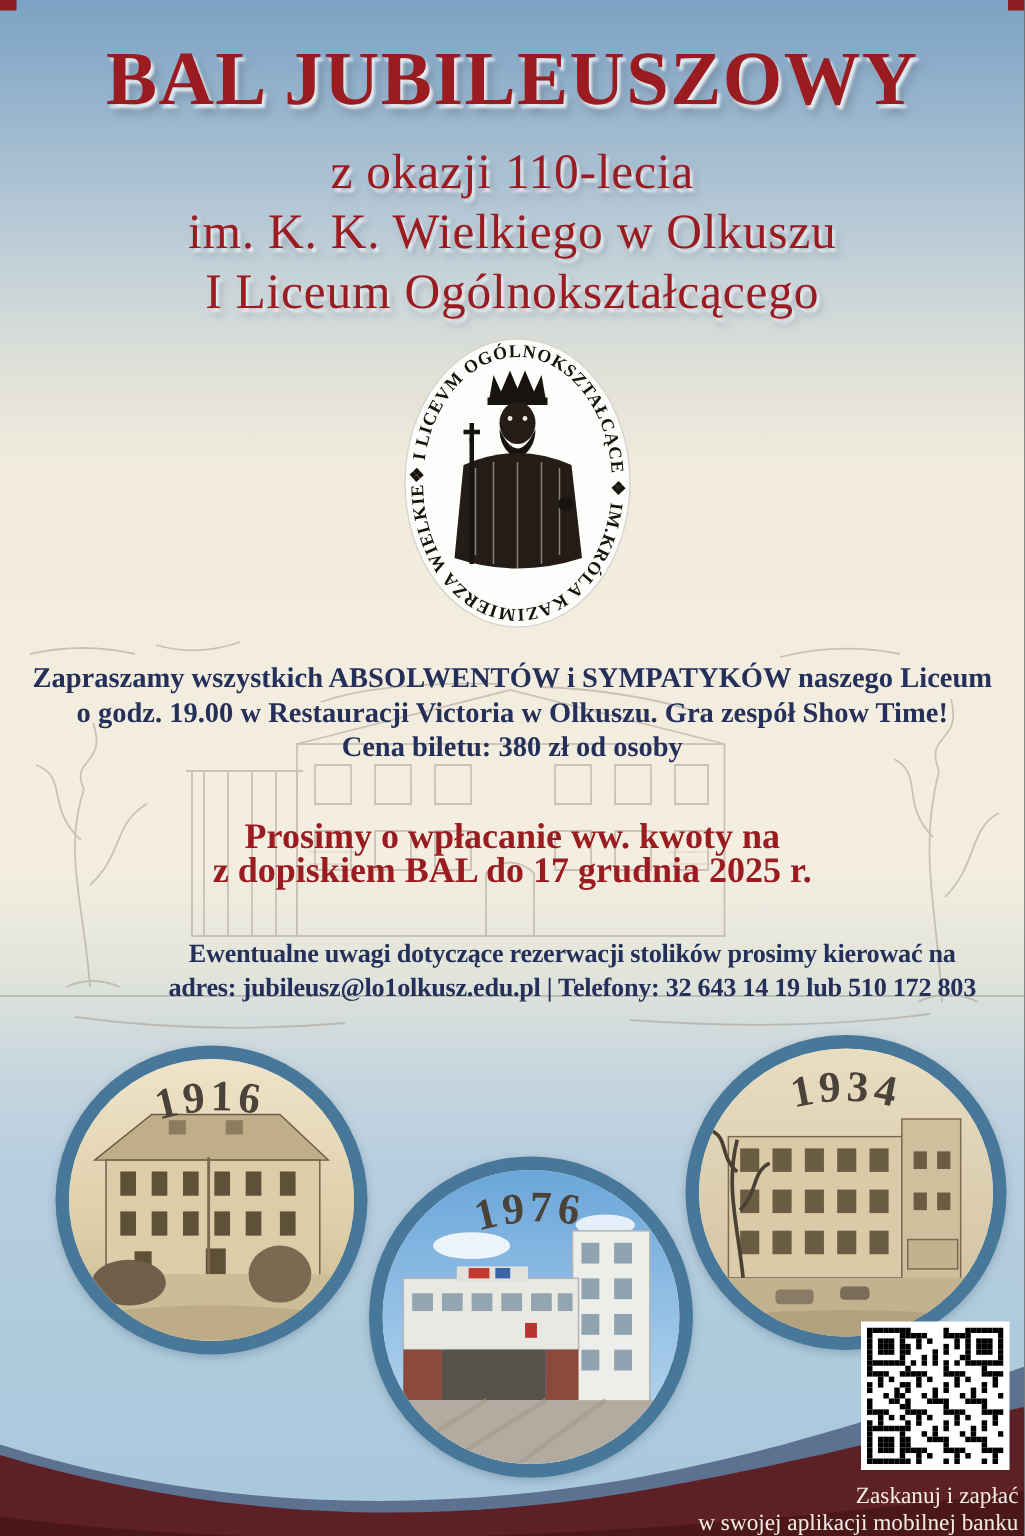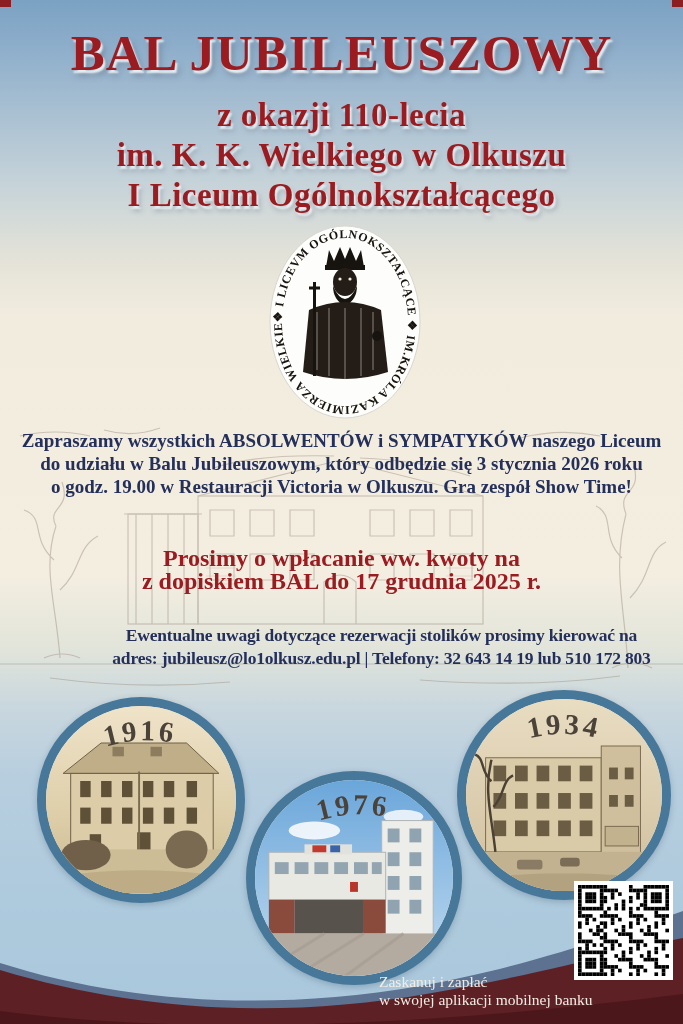--- a/index.html
+++ b/index.html
@@ -26,34 +26,34 @@
   .corner.right{right:0}
 
   header{position:absolute;top:24px;left:0;width:100%;text-align:center;}
   .title{
     margin:0;font-size:51px;font-weight:bold;letter-spacing:1px;
     color:var(--c-title_red);
     text-shadow:2px 3px 2px rgba(236,242,246,.95), 4px 6px 6px rgba(90,100,115,.45);
     white-space:nowrap;
   }
   .subtitle{
-    font-size:33px;font-weight:bold;line-height:40px;letter-spacing:.5px;
+    font-size:33px;font-weight:normal;line-height:40px;letter-spacing:.5px;
     color:var(--c-title_red);
     text-shadow:2px 3px 2px rgba(236,242,246,.9), 3px 5px 5px rgba(90,100,115,.4);
     white-space:nowrap;
   }
   .subtitle:first-of-type{margin-top:13px;}
 
   .seal{position:absolute;left:259px;top:220px;width:172px;height:204px;}
 
   .sketch{position:absolute;left:0;top:418px;width:683px;height:300px;opacity:.5;}
 
   .textblock{position:absolute;left:0;width:100%;text-align:center;font-weight:bold;}
   .textblock div{white-space:nowrap;}
-  .invite{top:429px;font-size:19px;line-height:23px;color:var(--c-body_navy);}
+  .invite{top:441px;font-size:19px;line-height:23px;color:var(--c-body_navy);}
   .payment{top:547px;font-size:24px;line-height:23px;color:var(--c-title_red);}
   .contact{top:624px;font-size:17.5px;line-height:23px;letter-spacing:-0.2px;color:var(--c-body_navy);padding-left:40px;}
 
   .waves{position:absolute;left:0;top:0;width:683px;height:1024px;}
 
   .circle{
     position:absolute;border-radius:50%;
     border:9px solid var(--c-ring_teal);
     box-shadow:inset 0 0 0 5px var(--c-ring_white), 0 2px 6px rgba(40,60,80,.25);
     overflow:hidden;background:#ddd0b4;
@@ -61,21 +61,21 @@
   .circle svg.photo{position:absolute;left:0;top:0;width:100%;height:100%;}
   .circle .yeararc{position:absolute;left:50%;top:6px;transform:translateX(-50%);width:150px;height:52px;}
   .yeararc text{font-family:"Liberation Serif","DejaVu Serif",serif;font-weight:bold;font-size:29px;fill:var(--c-year_brown);letter-spacing:3px;}
   .c1916{left:37px;top:697px;width:190px;height:188px;}
   .c1976{left:246px;top:771px;width:198px;height:196px;}
   .c1934{left:457px;top:690px;width:196px;height:192px;}
 
   .qrblock{position:absolute;left:574px;top:881px;width:107px;}
   .qrcode{width:99px;height:99px;background:#fff;padding:4px;box-sizing:border-box;}
   .qrcaption{
-    position:absolute;top:92px;right:2px;width:300px;text-align:left;
+    position:absolute;top:108px;right:2px;width:300px;text-align:right;
     color:#f3ede4;font-size:15.5px;line-height:17.5px;font-weight:normal;
   }
   .qrcaption div{white-space:nowrap;}
 </style>
 </head>
 <body>
 
 <div class="poster">
 
   <div class="corner left"></div>
@@ -132,22 +132,22 @@
       <path d="M50,68 h11 M55.5,62 v12" stroke="#17130f" stroke-width="3"></path>
       <circle cx="118" cy="116" r="5" fill="#17130f"></circle>
     </g>
     <text font-family="Liberation Serif, DejaVu Serif, serif" font-size="12" font-weight="bold" fill="#17130f" letter-spacing="0.6">
       <textPath href="#ringpath" xlink:href="#ringpath">❖ I LICEVM OGÓLNOKSZTAŁCĄCE ❖ IM.KRÓLA KAZIMIERZA WIELKIEGO</textPath>
     </text>
   </svg>
 
   <section class="textblock invite">
     <div>Zapraszamy wszystkich ABSOLWENTÓW i SYMPATYKÓW naszego Liceum</div>
-    <div>do udziału w Balu Jubileuszowym, który odbędzie się 3 stycznia 2026 roku</div>
     <div>o godz. 19.00 w Restauracji Victoria w Olkuszu. Gra zespół Show Time!</div>
+    <div>Cena biletu: 380 zł od osoby</div>
   </section>
 
   <section class="textblock payment">
     <div>Prosimy o wpłacanie ww. kwoty na</div>
     <div>z dopiskiem BAL do 17 grudnia 2025 r.</div>
   </section>
 
   <section class="textblock contact">
     <div>Ewentualne uwagi dotyczące rezerwacji stolików prosimy kierować na</div>
     <div>adres: jubileusz@lo1olkusz.edu.pl | Telefony: 32 643 14 19 lub 510 172 803</div>

